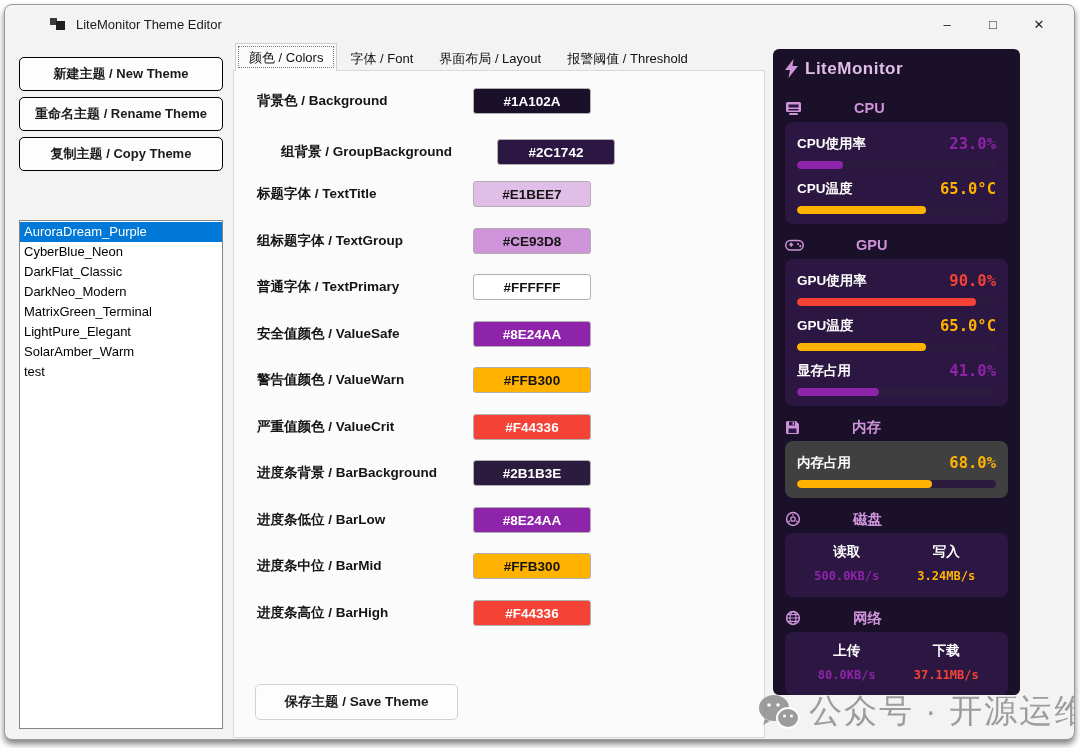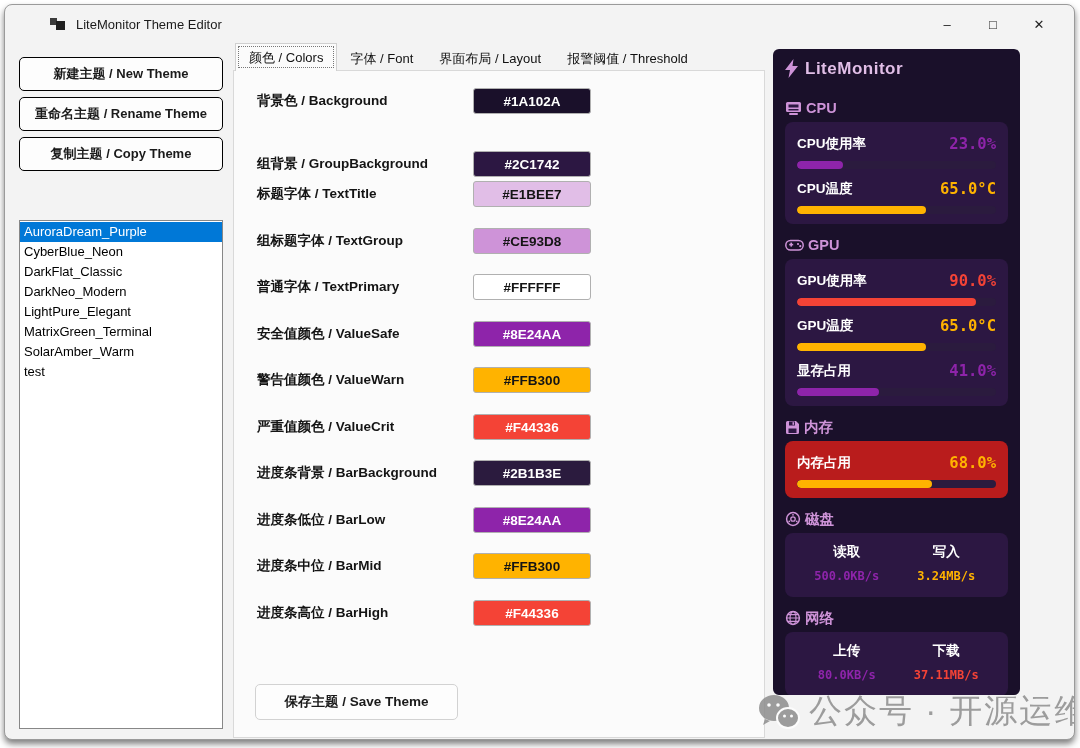--- a/index.html
+++ b/index.html
@@ -45,21 +45,21 @@
                 font-size:13.5px;font-weight:700;}
   #save-btn{position:absolute;left:250px;top:679px;width:203px;height:36px;background:#fdfdfd;
             border:1px solid #d2d2d2;border-radius:5px;display:flex;align-items:center;
             justify-content:center;font-size:13.5px;font-weight:600;color:#1a1a1a;}
 
   
   #preview{position:absolute;left:768px;top:44px;width:247px;height:646px;border-radius:6px;
            padding:10px 12px 12px 12px;overflow:hidden;}
   #preview-title{display:flex;align-items:flex-start;height:28px;font-size:17px;font-weight:700;letter-spacing:.5px;}
   #preview-title .ttl-text{margin-left:7px;}
-  .sec-header{display:flex;align-items:center;height:24px;margin-top:9px;font-size:14.5px;font-weight:700;}
+  .sec-header{display:flex;align-items:center;height:24px;margin-top:9px;font-size:14.5px;font-weight:700;gap:48px;}
   .sec-header .sec-ic{margin-right:4px;display:flex;align-items:center;}
   .group{border-radius:8px;margin-top:2px;padding:10px 12px;}
   .metric{margin-top:8px;}
   .metric:first-child{margin-top:0;}
   .m-row{display:flex;align-items:center;justify-content:space-between;height:24px;}
   .m-label{font-size:13.5px;font-weight:700;}
   .m-value{font-family:"DejaVu Sans Mono",monospace;font-size:15.5px;font-weight:700;}
   .track{height:8px;border-radius:4px;margin-top:5px;overflow:hidden;}
   .fill{height:8px;border-radius:4px;}
   .pairs{display:flex;}
@@ -94,40 +94,40 @@
   <div id="side-buttons">
       <div class="side-btn">新建主题 / New Theme</div>
       <div class="side-btn">重命名主题 / Rename Theme</div>
       <div class="side-btn">复制主题 / Copy Theme</div>
     </div>
   <div id="theme-list">
       <div class="theme-item selected" style="background: rgb(0, 120, 215);">AuroraDream_Purple</div>
       <div class="theme-item">CyberBlue_Neon</div>
       <div class="theme-item">DarkFlat_Classic</div>
       <div class="theme-item">DarkNeo_Modern</div>
+      <div class="theme-item">MatrixGreen_Terminal</div>
       <div class="theme-item">LightPure_Elegant</div>
-      <div class="theme-item">MatrixGreen_Terminal</div>
       <div class="theme-item">SolarAmber_Warm</div>
       <div class="theme-item">test</div>
     </div>
 
   <div id="tab-page"></div>
   <div id="tab-strip">
       <div class="tab active">颜色 / Colors</div>
       <div class="tab">字体 / Font</div>
       <div class="tab">界面布局 / Layout</div>
       <div class="tab">报警阈值 / Threshold</div>
     </div>
 
   <div id="color-rows">
       <div class="color-row" style="top: 13px;">
         <span class="color-label">背景色 / Background</span>
         <div class="color-swatch" style="background: rgb(26, 16, 42); color: rgb(255, 255, 255);">#1A102A</div>
       </div>
-      <div class="color-row" style="top: 76px;">
+      <div class="color-row" style="top: 64px; margin-left: 24px;">
         <span class="color-label">组背景 / GroupBackground</span>
         <div class="color-swatch" style="background: rgb(44, 23, 66); color: rgb(255, 255, 255);">#2C1742</div>
       </div>
       <div class="color-row" style="top: 106px;">
         <span class="color-label">标题字体 / TextTitle</span>
         <div class="color-swatch" style="background: rgb(225, 190, 231); color: rgb(20, 20, 20);">#E1BEE7</div>
       </div>
       <div class="color-row" style="top: 153px;">
         <span class="color-label">组标题字体 / TextGroup</span>
         <div class="color-swatch" style="background: rgb(206, 147, 216); color: rgb(20, 20, 20);">#CE93D8</div>
@@ -253,21 +253,21 @@
           <span class="sec-ic">
             <svg width="15" height="15" viewBox="0 0 15 15">
               <path d="M1 2.5 a1.5 1.5 0 0 1 1.5 -1.5 H11 L14 4 V12.5 a1.5 1.5 0 0 1 -1.5 1.5 H2.5 A1.5 1.5 0 0 1 1 12.5 Z" fill="#CE93D8"></path>
               <rect x="4" y="1.5" width="6" height="4" fill="#2C1742"></rect>
               <rect x="7.5" y="2.2" width="1.6" height="2.6" fill="#CE93D8"></rect>
               <rect x="3.5" y="8.5" width="8" height="4.5" fill="#2C1742"></rect>
             </svg>
           </span>
           <span>内存</span>
         </div>
-        <div class="group" style="background: #b91c1c;">
+        <div class="group" style="background: #404040;">
           <div class="metric">
             <div class="m-row">
               <span class="m-label" style="color: rgb(255, 255, 255);">内存占用</span>
               <span class="m-value" style="color: rgb(255, 179, 0);">68.0%</span>
             </div>
             <div class="track" style="background: rgb(43, 27, 62);">
               <div class="fill" style="width: 68%; background: rgb(255, 179, 0);"></div>
             </div>
           </div>
         </div>

